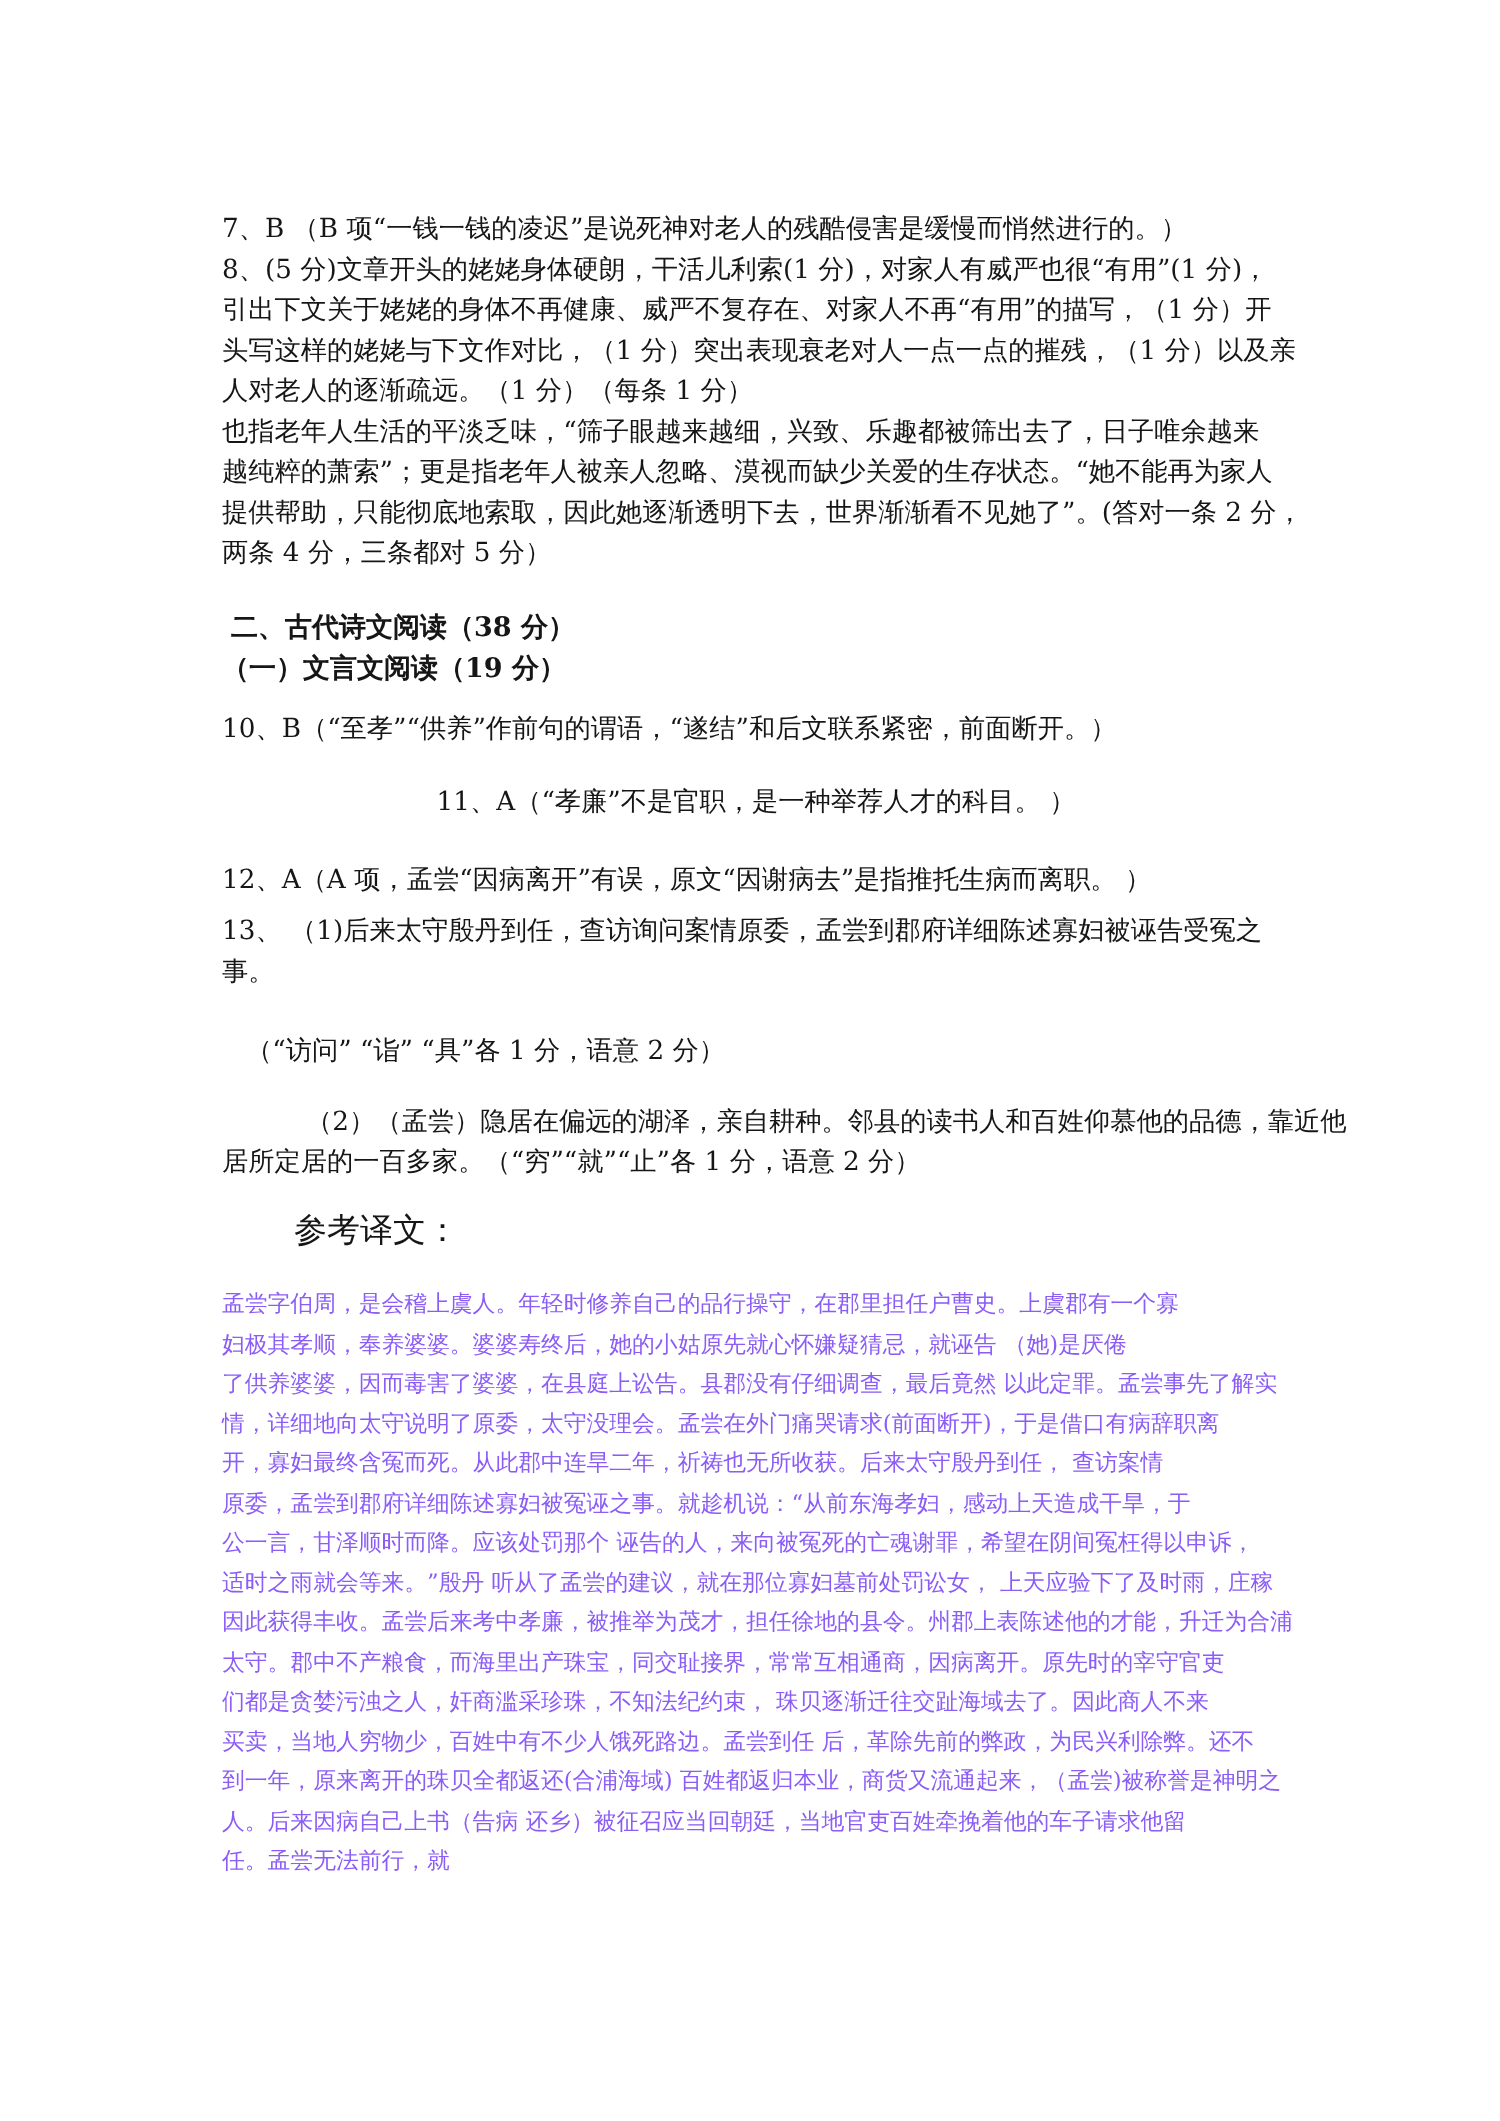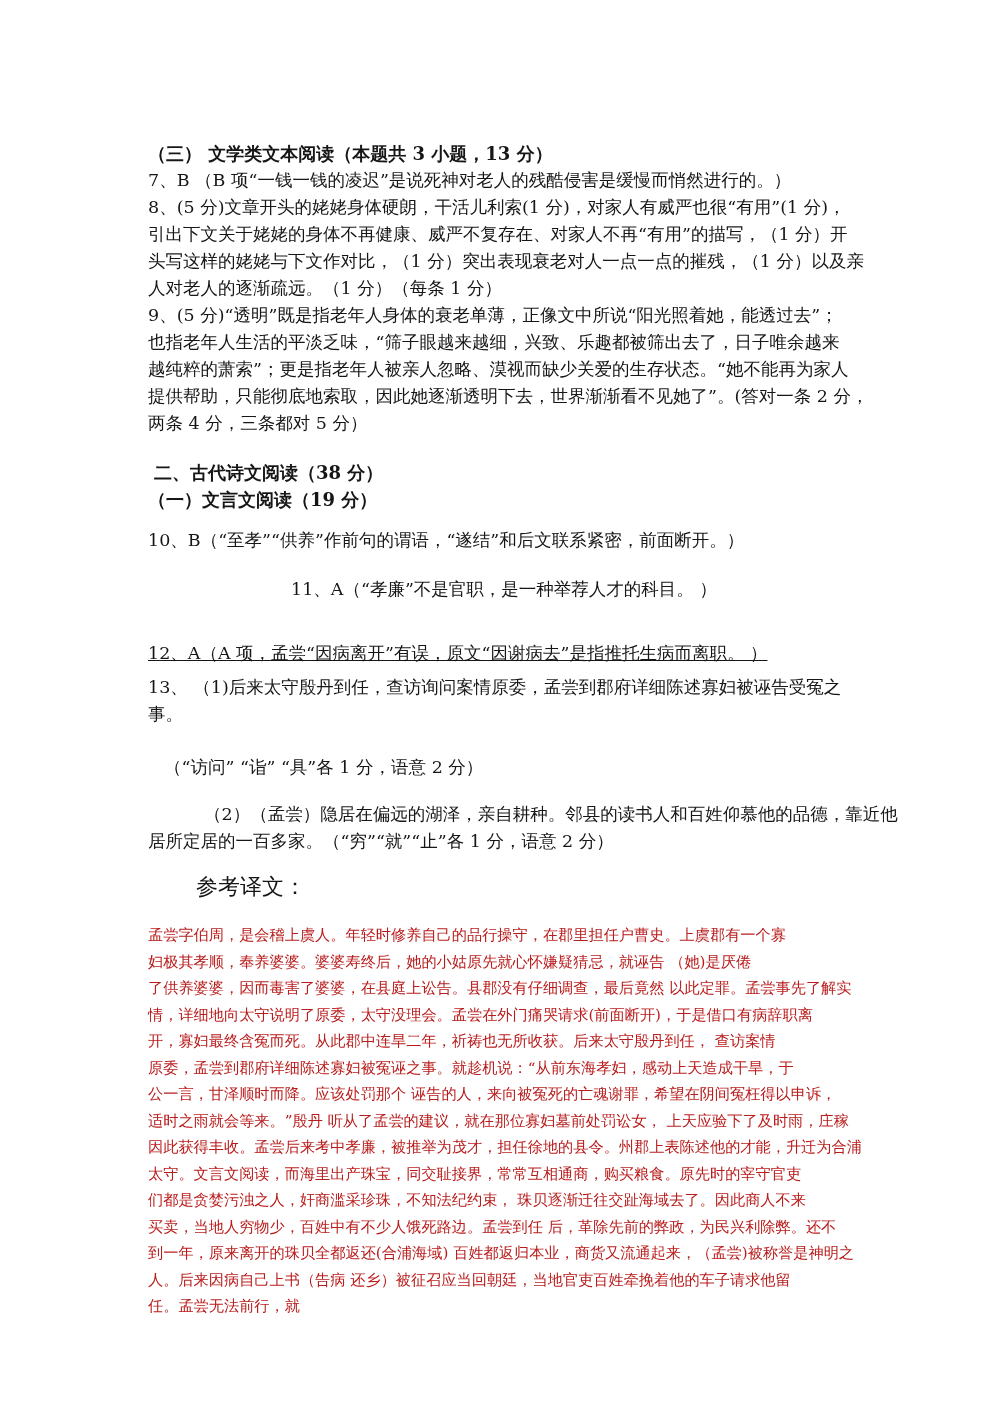--- a/index.html
+++ b/index.html
@@ -32,52 +32,50 @@
     font-size: 17.5px;
     line-height: 27px;
     margin: 0;
   }
   .ans .line, .trans .line { white-space: nowrap; }
   .sec2 { margin-top: 22px; }
   .sec2 .heading.sub { margin-left: 0px; }
   .sec2 .heading.main { margin-left: 6px; }
   .item10 { margin-top: 14px; }
   .item11 { margin-top: 22px; text-align: center; }
-  .item12 { margin-top: 37px; text-decoration: underline; }
+  .item12 { margin-top: 25px; }
   .item13 { margin-top: 7px; }
   .note1  { margin-top: 26px; padding-left: 16px; }
   .part2  { margin-top: 20px; }
   .part2 .line:first-child { text-indent: 56px; text-align: center; }
   .ref-label { margin-top: 18px; font-size: 22px; line-height: 27px; padding-left: 48px; }
   .trans {
     margin-top: 19px;
     font-size: 15.2px;
     line-height: 26.5px;
-    color: #b91c1c;
+    color: #8b5cf6;
   }
 </style>
 </head>
 <body>
 
 <div class="page">
   <div class="content">
 
-    <h2 class="heading">（三）  文学类文本阅读（本题共 3 小题，13 分）</h2>
 
     <p class="ans">7、B  （B 项“一钱一钱的凌迟”是说死神对老人的残酷侵害是缓慢而悄然进行的。）</p>
 
     <div class="ans">
         <div class="line">8、(5 分)文章开头的姥姥身体硬朗，干活儿利索(1 分)，对家人有威严也很“有用”(1 分)，</div>
         <div class="line">引出下文关于姥姥的身体不再健康、威严不复存在、对家人不再“有用”的描写，（1 分）开</div>
         <div class="line">头写这样的姥姥与下文作对比，（1 分）突出表现衰老对人一点一点的摧残，（1 分）以及亲</div>
         <div class="line">人对老人的逐渐疏远。（1 分）（每条 1 分）</div>
       </div>
 
     <div class="ans">
-        <div class="line">9、(5 分)“透明”既是指老年人身体的衰老单薄，正像文中所说“阳光照着她，能透过去”；</div>
         <div class="line">也指老年人生活的平淡乏味，“筛子眼越来越细，兴致、乐趣都被筛出去了，日子唯余越来</div>
         <div class="line">越纯粹的萧索”；更是指老年人被亲人忽略、漠视而缺少关爱的生存状态。“她不能再为家人</div>
         <div class="line">提供帮助，只能彻底地索取，因此她逐渐透明下去，世界渐渐看不见她了”。(答对一条 2 分，</div>
         <div class="line">两条 4 分，三条都对 5 分）</div>
       </div>
 
     <div class="sec2">
       <h2 class="heading main">二、古代诗文阅读（38 分）</h2>
       <h2 class="heading sub">（一）文言文阅读（19 分）</h2>
     </div>
@@ -102,21 +100,21 @@
     <div class="trans">
         <div class="line">孟尝字伯周，是会稽上虞人。年轻时修养自己的品行操守，在郡里担任户曹史。上虞郡有一个寡</div>
         <div class="line">妇极其孝顺，奉养婆婆。婆婆寿终后，她的小姑原先就心怀嫌疑猜忌，就诬告 （她)是厌倦</div>
         <div class="line">了供养婆婆，因而毒害了婆婆，在县庭上讼告。县郡没有仔细调查，最后竟然 以此定罪。孟尝事先了解实</div>
         <div class="line">情，详细地向太守说明了原委，太守没理会。孟尝在外门痛哭请求(前面断开)，于是借口有病辞职离</div>
         <div class="line">开，寡妇最终含冤而死。从此郡中连旱二年，祈祷也无所收获。后来太守殷丹到任， 查访案情</div>
         <div class="line">原委，孟尝到郡府详细陈述寡妇被冤诬之事。就趁机说：“从前东海孝妇，感动上天造成干旱，于</div>
         <div class="line">公一言，甘泽顺时而降。应该处罚那个 诬告的人，来向被冤死的亡魂谢罪，希望在阴间冤枉得以申诉，</div>
         <div class="line">适时之雨就会等来。”殷丹 听从了孟尝的建议，就在那位寡妇墓前处罚讼女， 上天应验下了及时雨，庄稼</div>
         <div class="line">因此获得丰收。孟尝后来考中孝廉，被推举为茂才，担任徐地的县令。州郡上表陈述他的才能，升迁为合浦</div>
-        <div class="line">太守。文言文阅读，而海里出产珠宝，同交耻接界，常常互相通商，购买粮食。原先时的宰守官吏</div>
+        <div class="line">太守。郡中不产粮食，而海里出产珠宝，同交耻接界，常常互相通商，因病离开。原先时的宰守官吏</div>
         <div class="line">们都是贪婪污浊之人，奸商滥采珍珠，不知法纪约束， 珠贝逐渐迁往交趾海域去了。因此商人不来</div>
         <div class="line">买卖，当地人穷物少，百姓中有不少人饿死路边。孟尝到任 后，革除先前的弊政，为民兴利除弊。还不</div>
         <div class="line">到一年，原来离开的珠贝全都返还(合浦海域)  百姓都返归本业，商货又流通起来，（孟尝)被称誉是神明之</div>
         <div class="line">人。后来因病自己上书（告病  还乡）被征召应当回朝廷，当地官吏百姓牵挽着他的车子请求他留</div>
         <div class="line">任。孟尝无法前行，就</div>
       </div>
 
   </div>
 </div>
 

